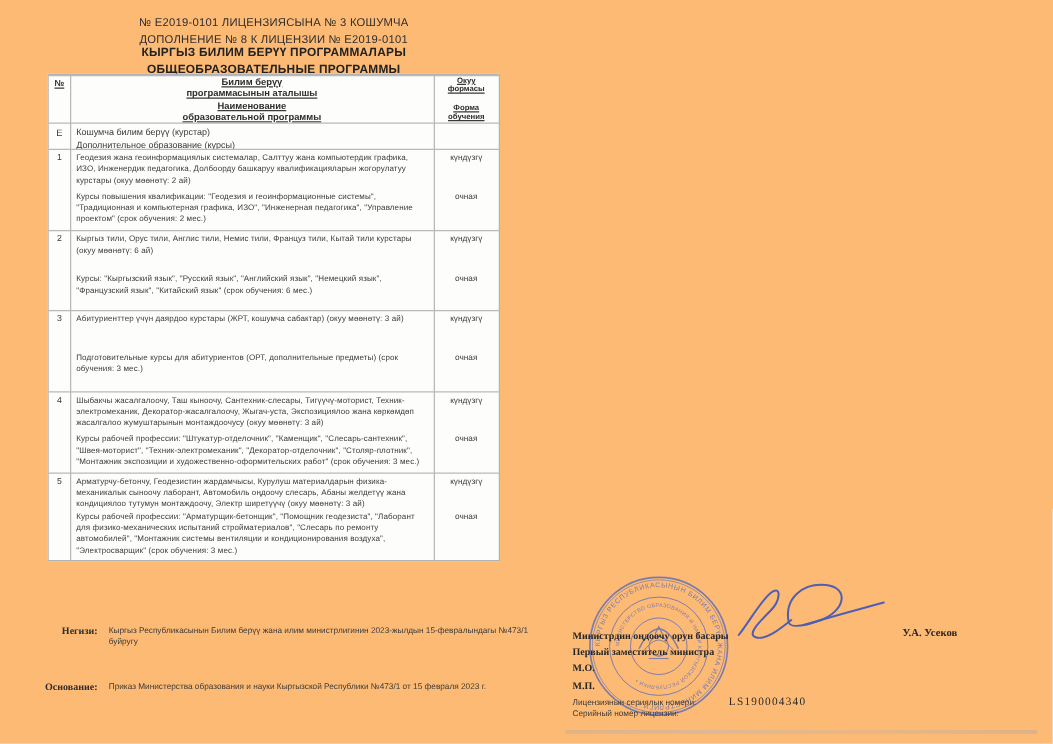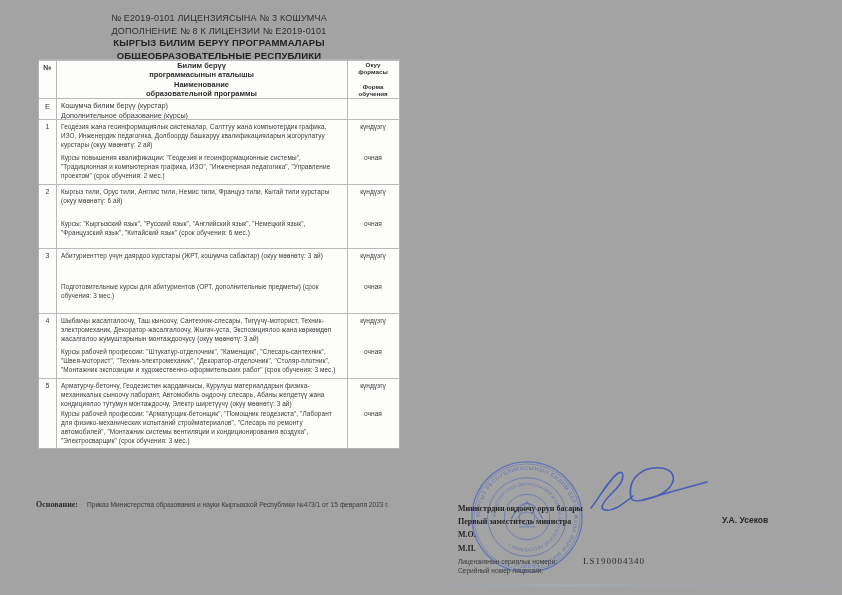--- a/index.html
+++ b/index.html
@@ -1,35 +1,35 @@
 <!DOCTYPE html>
 <html><head>
 <meta charset="utf-8">
 <style>
   * { margin:0; padding:0; box-sizing:border-box; }
   html,body { background:#e8e8e8; }
   .page {
     position:relative; width:842px; height:595px; margin:0 auto;
-    background:#a3a3a3; overflow:hidden;
+    background:#fdba74; overflow:hidden;
     font-family:"Liberation Sans", sans-serif; color:#3a3a3a;
   }
 
   
   .doc-header { position:absolute; left:38px; top:12px; width:362px; text-align:center; color:#2e2e2e; }
   .doc-header .h1, .doc-header .h2 { font-size:9px; line-height:12.5px; letter-spacing:.2px; }
   .doc-header .h3, .doc-header .h4 { font-size:9.5px; line-height:12.5px; font-weight:bold; color:#222; letter-spacing:.2px; }
   .doc-header .h4 { text-decoration:underline; text-underline-offset:2px; }
 
   
   .lic-table { position:absolute; left:38px; top:59px; width:362px; border:1px solid #b3b3b3; background:#fdfdfc; }
   .vline { position:absolute; top:0; bottom:0; width:1px; background:#b9b9b9; }
   .vline.v1 { left:17px; } .vline.v2 { left:308px; }
   .trow { position:relative; display:grid; grid-template-columns:17px 291px 52px; border-top:1px solid #b9b9b9; }
   .trow:first-child { border-top:none; }
-  .thead { height:38px; align-content:center; }
+  .thead { height:38px; align-content:center;text-decoration:underline; }
   .thead .c-num { font-size:7px; font-weight:bold; text-align:center; align-self:start; padding-top:3px; color:#2e2e2e;}
   .thead .c-name { text-align:center; font-weight:bold; font-size:7.5px; line-height:9.4px; white-space:pre-line; color:#2e2e2e; }
   .thead .c-form { text-align:center; font-weight:bold; font-size:6.2px; line-height:7.6px; white-space:pre-line; color:#2e2e2e; }
   .thead .c-form .gap { display:block; height:7px; }
   .row-e { height:21px; }
   .row-e .c-num { text-align:center; font-size:7.4px; padding-top:3px; }
   .row-e .c-text { font-size:7.2px; line-height:9.6px; padding:2px 6px 0 5px; }
   .crow { align-content:space-between; padding:3px 0 3px 0; }
   .crow.r1 { height:65px; } .crow.r2 { height:64px; padding-bottom:10px; }
   .crow.r3 { height:65px; padding-bottom:12px; } .crow.r4 { height:65px; } .crow.r5 { height:70px; padding-bottom:2px; }
@@ -37,44 +37,44 @@
   .c-ky   { grid-column:2; grid-row:1; }
   .c-fky  { grid-column:3; grid-row:1; }
   .c-ru   { grid-column:2; grid-row:2; }
   .c-fru  { grid-column:3; grid-row:2; }
   .c-ky, .c-ru { font-size:6.4px; line-height:8.9px; padding:0 8px 0 5px; letter-spacing:.1px; }
   .c-fky, .c-fru { text-align:center; font-size:6.6px; align-self:start; }
 
   
   .basis { position:absolute; left:30px; top:500px; width:400px; }
   .basis-row { display:grid; grid-template-columns:48px 350px; column-gap:9px; }
-  .basis-row + .basis-row { margin-top:10px; }
+  .basis-row + .basis-row { margin-top:27px; }
   .basis-label { text-align:right; font-family:"Liberation Serif", serif; font-weight:bold; font-size:8px; color:#2c2c2c; }
   .basis-text { font-size:6.6px; line-height:9px; }
 
   
   .stamp { position:absolute; left:468px; top:458px; width:118px; height:118px; opacity:.72; }
   .signature { position:absolute; left:585px; top:462px; width:130px; height:60px; opacity:.9; }
   .officials { position:absolute; left:458px; top:502px; font-family:"Liberation Serif", serif; font-weight:bold; font-size:8px; line-height:13.2px; color:#262626; }
   .serials { position:absolute; left:458px; top:557px; font-size:6.6px; line-height:8.6px; }
   .serial-no { font-family:"Liberation Serif", serif; font-size:9px; letter-spacing:1px; color:#2c2c2c; margin-left:26px; }
-  .signer { position:absolute; left:722px; top:515px; font-family:Liberation Sans, sans-serif; font-weight:bold; font-size:8.5px; color:#262626; }
+  .signer { position:absolute; left:722px; top:501px; font-family:Liberation Serif, serif; font-weight:bold; font-size:8.5px; color:#262626; }
   .scan-noise { position:absolute; left:452px; top:584px; width:378px; height:3px;
     background:linear-gradient(90deg, rgba(150,160,180,.28), rgba(170,180,200,.4) 30%, rgba(160,170,190,.22) 60%, rgba(150,160,180,.3)); border-radius:2px; }
 </style>
 </head>
 <body>
 
 <div class="page">
 
   <div class="doc-header">
     <div class="h1">№ Е2019-0101 ЛИЦЕНЗИЯСЫНА № 3 КОШУМЧА</div>
     <div class="h2">ДОПОЛНЕНИЕ № 8 К ЛИЦЕНЗИИ № Е2019-0101</div>
     <div class="h3">КЫРГЫЗ БИЛИМ БЕРҮҮ ПРОГРАММАЛАРЫ</div>
-    <div class="h4">ОБЩЕОБРАЗОВАТЕЛЬНЫЕ РЕСПУБЛИКИ</div>
+    <div class="h4">ОБЩЕОБРАЗОВАТЕЛЬНЫЕ ПРОГРАММЫ</div>
   </div>
 
   <div class="lic-table">
     <div class="vline v1"></div>
     <div class="vline v2"></div>
 
     <div class="trow thead">
       <div class="c-num">№</div>
       <div class="c-name">Билим берүү
 программасынын аталышы
@@ -127,20 +127,24 @@
       <div class="c-num">5</div>
       <div class="c-ky">Арматурчу-бетончу, Геодезистин жардамчысы, Курулуш материалдарын физика-механикалык сыноочу лаборант, Автомобиль оңдоочу слесарь, Абаны желдетүү жана кондициялоо тутумун монтаждоочу, Электр ширетүүчү (окуу мөөнөтү: 3 ай)</div>
       <div class="c-fky">күндүзгү</div>
       <div class="c-ru">Курсы рабочей профессии: "Арматурщик-бетонщик", "Помощник геодезиста", "Лаборант для физико-механических испытаний стройматериалов", "Слесарь по ремонту автомобилей", "Монтажник системы вентиляции и кондиционирования воздуха", "Электросварщик" (срок обучения: 3 мес.)</div>
       <div class="c-fru">очная</div>
     </div>
   </div>
 
   <div class="basis">
     <div class="basis-row">
+      <div class="basis-label">Негизи:</div>
+      <div class="basis-text">Кыргыз Республикасынын Билим берүү жана илим министрлигинин 2023-жылдын 15-февралындагы №473/1 буйругу</div>
+    </div>
+    <div class="basis-row">
       <div class="basis-label">Основание:</div>
       <div class="basis-text">Приказ Министерства образования и науки Кыргызской Республики №473/1 от 15 февраля 2023 г.</div>
     </div>
   </div>
 
   <svg class="stamp" viewBox="0 0 120 120">
     <defs>
       <path id="ringOuter" d="M60,60 m-48,0 a48,48 0 1,1 96,0 a48,48 0 1,1 -96,0"></path>
       <path id="ringInner" d="M60,60 m-32,0 a32,32 0 1,1 64,0 a32,32 0 1,1 -64,0"></path>
     </defs>

